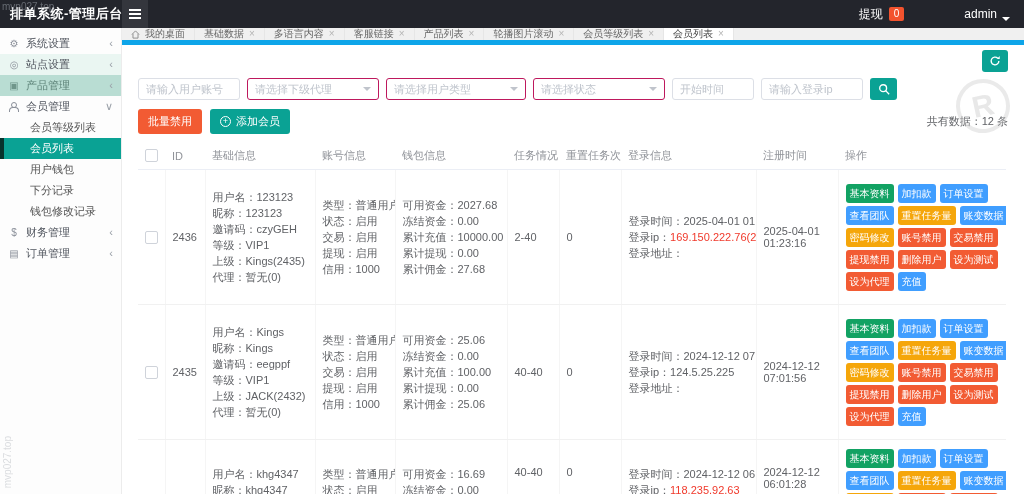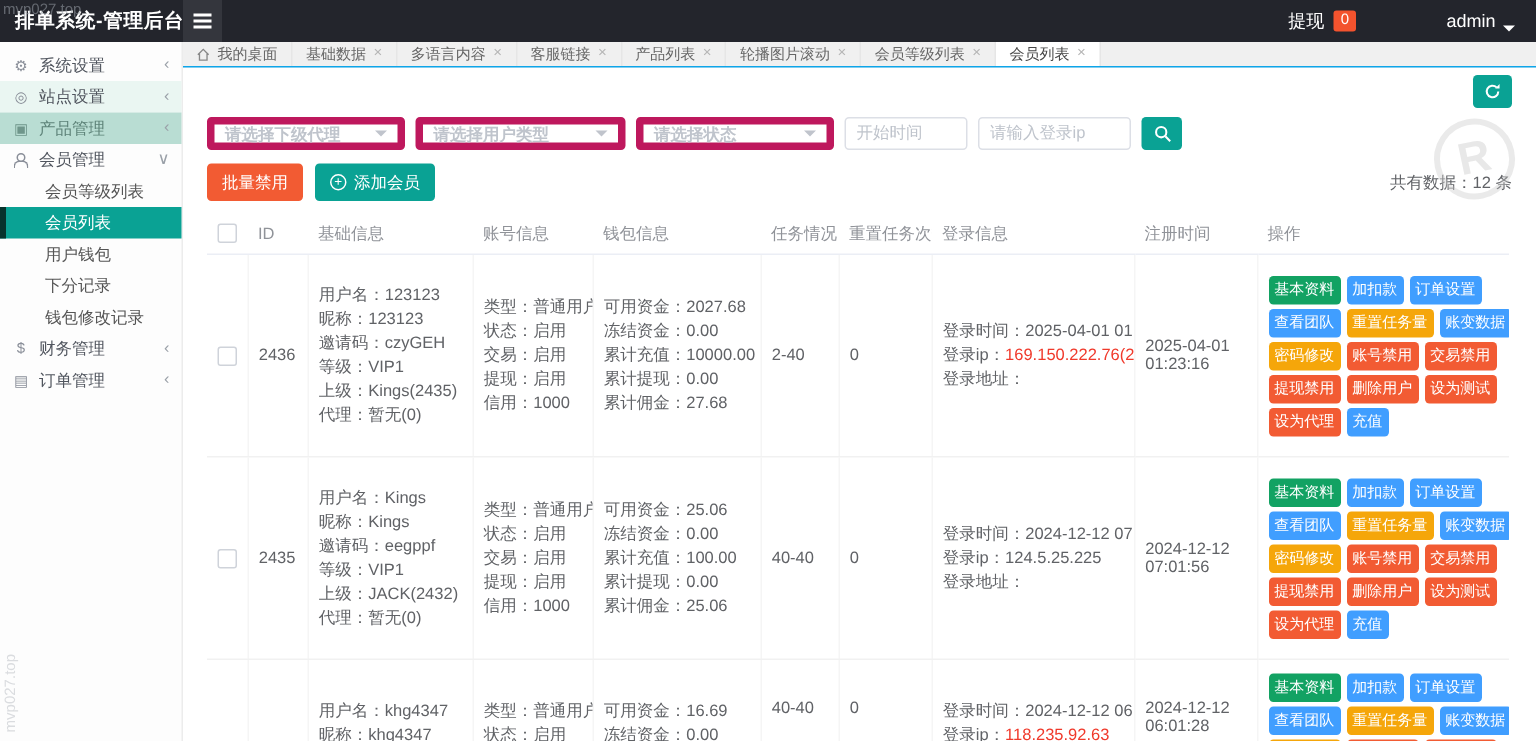--- a/index.html
+++ b/index.html
@@ -30,34 +30,34 @@
   .tint-medium .s-icon { color:#6f968b; }
   .side-sub { height:21px; display:flex; align-items:center; padding-left:30px; font-size:11px; color:#555; cursor:pointer; white-space:nowrap; }
   .side-sub.active { background:var(--teal); color:#fff; border-left:4px solid #07332c; padding-left:26px; }
   .icon-user { position:relative; display:inline-block; width:10px; height:10px; }
   .icon-user::before { content:''; position:absolute; top:0; left:3px; width:4px; height:4px; border:1px solid #8a8f99; border-radius:50%; }
   .icon-user::after { content:''; position:absolute; bottom:0; left:1px; width:8px; height:4px; border:1px solid #8a8f99; border-bottom:none; border-radius:4px 4px 0 0; }
 
   .main { flex:1; display:flex; flex-direction:column; background:#fff; overflow:hidden; }
 
   
-  .tabbar { height:17px; background:#f0f0f0; border-bottom:1px solid #0ea5e9; display:flex; align-items:stretch; font-size:10px; color:#666; overflow:hidden; }
+  .tabbar { height:17px; background:#f0f0f0; border-bottom:5px solid #0ea5e9; display:flex; align-items:stretch; font-size:10px; color:#666; overflow:hidden; }
   .tab { display:flex; align-items:center; gap:5px; padding:0 9px; cursor:pointer; border-right:1px solid #e6e6e6; white-space:nowrap; }
   .tab.active { background:#fff; color:#444; }
   .tab .x { color:#b5b5b5; font-size:10px; line-height:1; }
   .tab svg { flex-shrink:0; }
 
   
   .content { position:relative; height:449px; padding:0 16px; overflow:hidden; }
   .refresh-btn { position:absolute; top:5px; right:16px; width:26px; height:22px; background:var(--teal); border:none; border-radius:3px; display:flex; align-items:center; justify-content:center; cursor:pointer; }
 
   .filters { display:flex; align-items:center; gap:7px; margin-top:33px; }
   .f-input { height:22px; border:1px solid #dcdfe6; border-radius:3px; font-size:11px; padding:0 7px; color:#606266; outline:none; font-family:inherit; }
   .f-input::placeholder { color:#bfc4cc; }
-  .f-select { height:22px; border:5px solid #be185d; border-radius:3px; background:#fff; display:flex; align-items:center; justify-content:space-between; padding:0 7px; font-size:11px; color:#bfc4cc; cursor:pointer;font-weight:bold; }
+  .f-select { height:22px; border:1px solid #be185d; border-radius:3px; background:#fff; display:flex; align-items:center; justify-content:space-between; padding:0 7px; font-size:11px; color:#bfc4cc; cursor:pointer; }
   .sel-caret { width:0; height:0; border-left:4px solid transparent; border-right:4px solid transparent; border-top:4px solid #c0c4cc; }
   .search-btn { width:27px; height:22px; background:var(--teal); border:none; border-radius:3px; display:flex; align-items:center; justify-content:center; cursor:pointer; }
 
   .toolbar { display:flex; align-items:center; margin-top:9px; }
   .btn-danger { background:var(--red); color:#fff; border:none; border-radius:3px; font-size:11px; padding:5px 10px; cursor:pointer; font-family:inherit; }
   .btn-teal { background:var(--teal); color:#fff; border:none; border-radius:3px; font-size:11px; padding:5px 10px; margin-left:8px; cursor:pointer; display:flex; align-items:center; gap:5px; font-family:inherit; }
   .plus { width:11px; height:11px; border:1px solid #fff; border-radius:50%; display:inline-flex; align-items:center; justify-content:center; font-size:9px; line-height:1; }
   .total { margin-left:auto; font-size:11px; color:#606266; }
 
   
@@ -181,20 +181,21 @@
         </div>
       </div>
     <div class="content">
       <button class="refresh-btn">
         <svg width="12" height="12" viewBox="0 0 14 14">
           <path d="M11.5 7a4.5 4.5 0 1 1-1.3-3.2" fill="none" stroke="#fff" stroke-width="1.6"></path>
           <path d="M12.5 1.2v3.4H9.1z" fill="#fff"></path>
         </svg>
       </button>
       <div class="filters" id="filters">
+        <input class="f-input" placeholder="请输入用户账号" style="width: 102px;">
           <div class="f-select" style="width: 132px;">
             <span class="ph">请选择下级代理</span>
             <span class="sel-caret"></span>
           </div>
           <div class="f-select" style="width: 140px;">
             <span class="ph">请选择用户类型</span>
             <span class="sel-caret"></span>
           </div>
           <div class="f-select" style="width: 132px;">
             <span class="ph">请选择状态</span>

